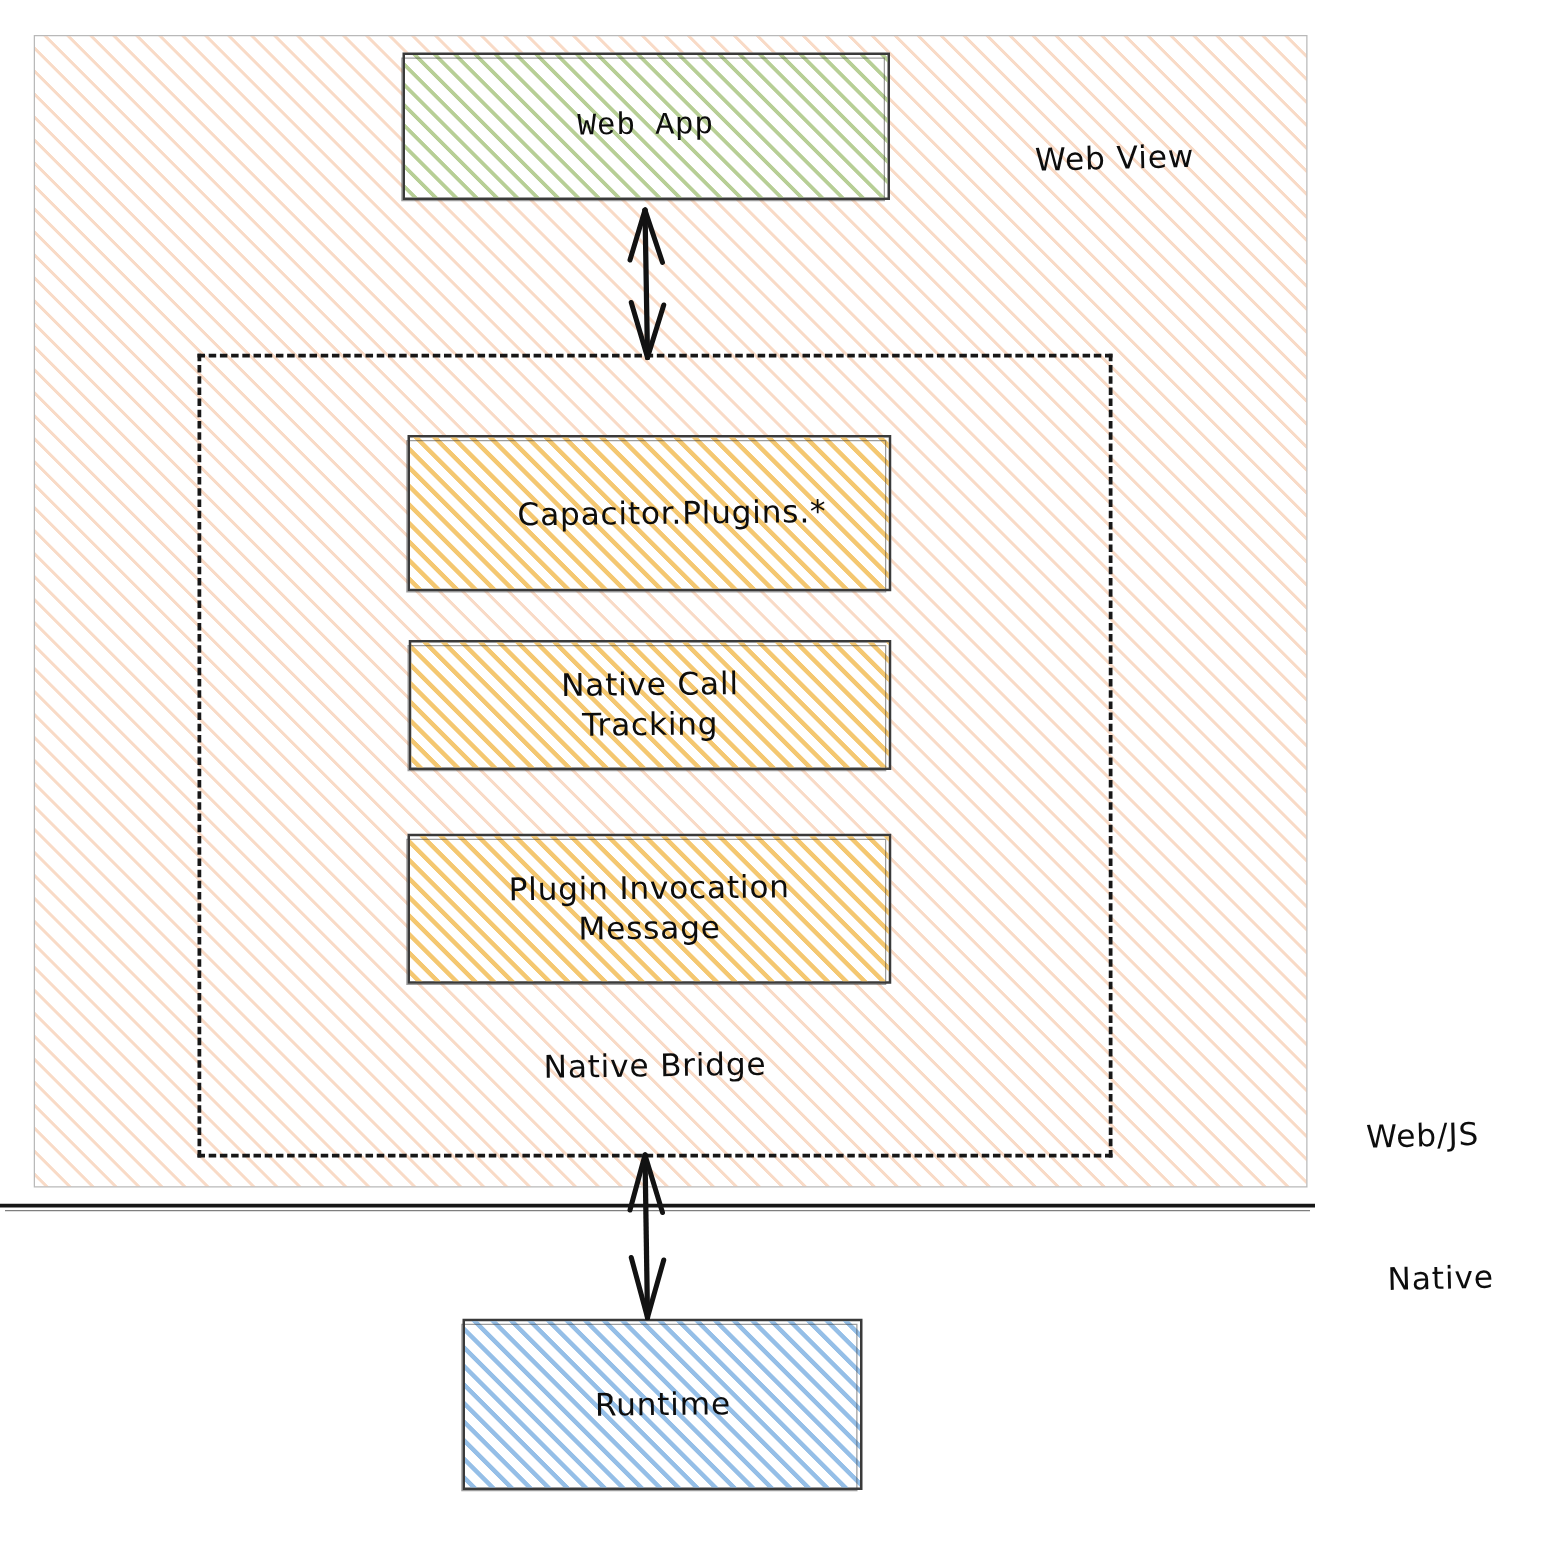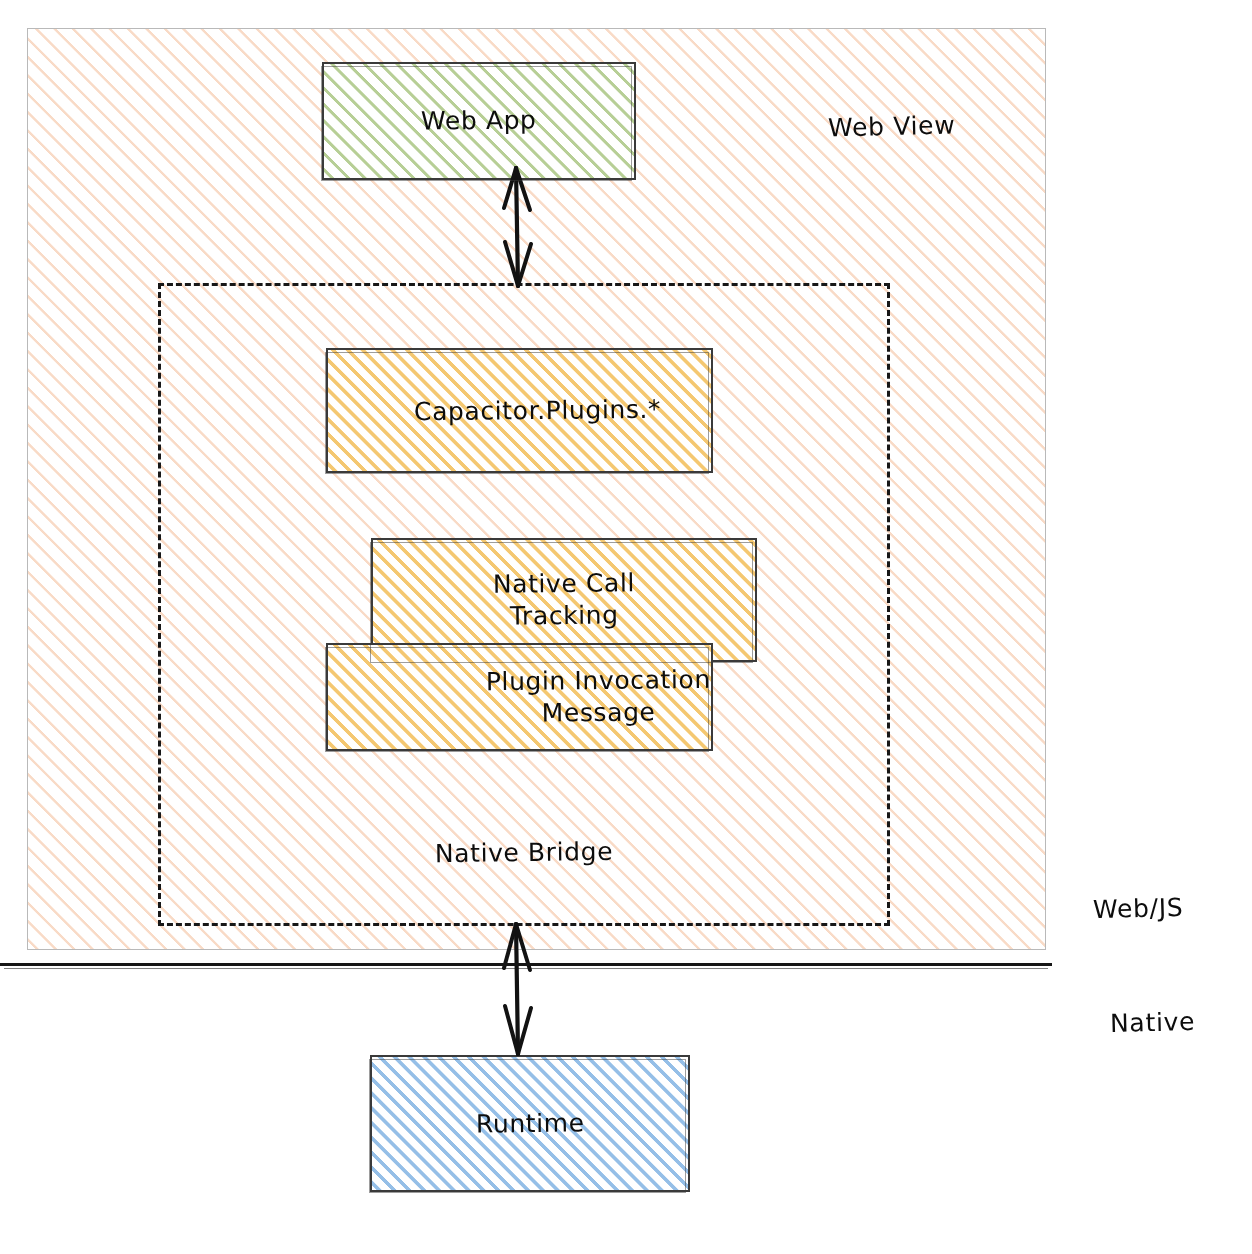--- a/index.html
+++ b/index.html
@@ -111,44 +111,43 @@
     top: 2px;
     right: 2px;
     bottom: -3px;
     border: 1.3px solid rgba(60,60,60,0.5);
     pointer-events: none;
     z-index: 2;
   }
 
   #node-webapp {
     left: 322px;
-    top: 62px;
-    width: 314px;
+    top: 42px;
+    width: 390px;
     height: 118px;
+    font-family: Liberation Mono, monospace;
   }
   #node-plugins {
     left: 326px;
     top: 348px;
     width: 387px;
     height: 125px;
     padding-left: 36px;
   }
   #node-tracking {
     left: 327px;
-    top: 538px;
+    top: 512px;
     width: 386px;
-    height: 124px;
-    margin-left: 44px;
+    height: 104px;
   }
   #node-invocation {
     left: 326px;
-    top: 643px;
+    top: 667px;
     width: 387px;
-    height: 108px;
-    justify-content: flex-end;
+    height: 120px;
   }
   #node-runtime {
     left: 370px;
     top: 1055px;
     width: 320px;
     height: 137px;
   }
 
   
   #bridge-region {

